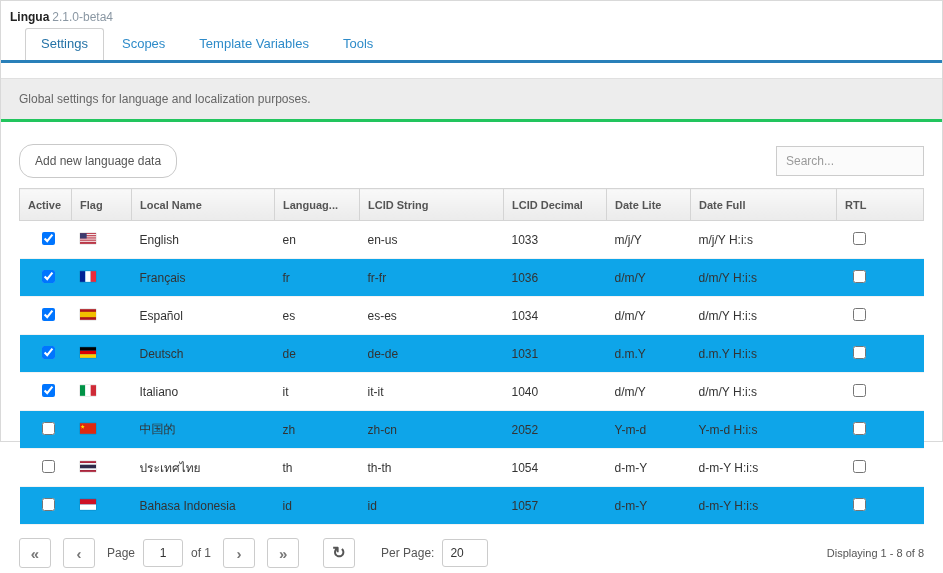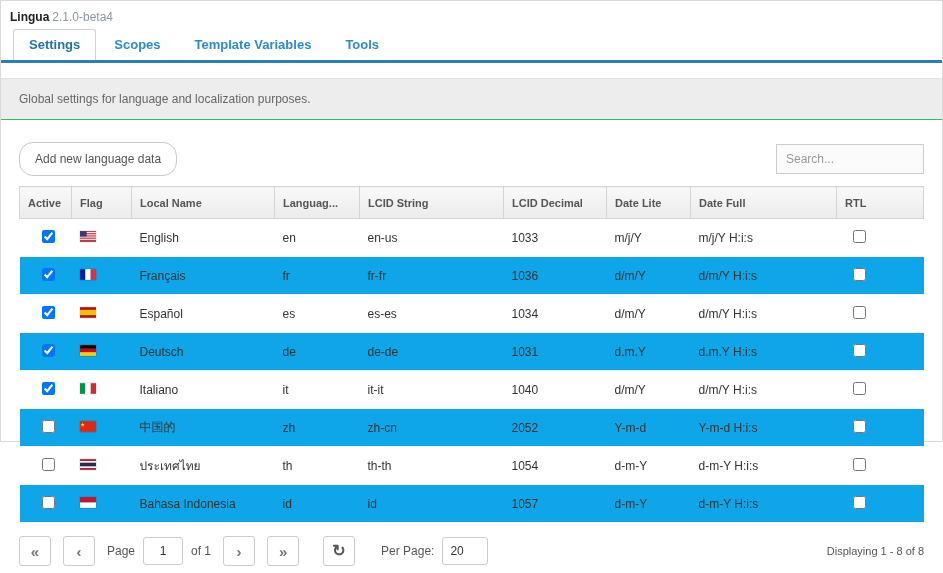--- a/index.html
+++ b/index.html
@@ -10,32 +10,32 @@
     color:#333;
   }
   .page { width:943px; height:442px; border:1px solid #d9d9d9; background:#fff; }
 
   
   .titlebar { padding:6px 10px 3px 9px; }
   .app-name { font-size:12px; font-weight:bold; color:#222; }
   .app-version { font-size:12px; color:#8a97a3; margin-left:3px; }
 
   
-  .tabbar { display:flex; align-items:flex-end; padding-left:12px; height:35px; border-bottom:3px solid #2980b9;font-weight:bold; }
+  .tabbar { display:flex; padding-left:24px; height:35px; border-bottom:3px solid #2980b9; }
   .tab {
     font-size:13px; color:#2e8bc9; padding:7px 15px 8px; cursor:pointer;
     border:1px solid transparent; border-bottom:none; margin-right:2px;
   }
   .tab.active {
     background:#fff; border-color:#d0d0d0; border-radius:3px 3px 0 0; color:#2573a7;
   }
 
   
   .desc-bar {
-    margin-top:15px; background:#ededed; border-top:1px solid #e0e0e0; border-bottom:1px solid #22c55e;
+    margin-top:15px; background:#ededed; border-top:1px solid #e0e0e0; border-bottom:3px solid #22c55e;
     padding:13px 18px; font-size:12px; color:#666;
   }
 
   
   .toolbar { display:flex; justify-content:space-between; align-items:center; padding:22px 18px 10px; }
   .add-btn {
     font-family:inherit; font-size:12px; color:#555; background:#fff;
     border:1px solid #c9c9c9; border-radius:14px; padding:9px 15px; cursor:pointer;
   }
   .search {

